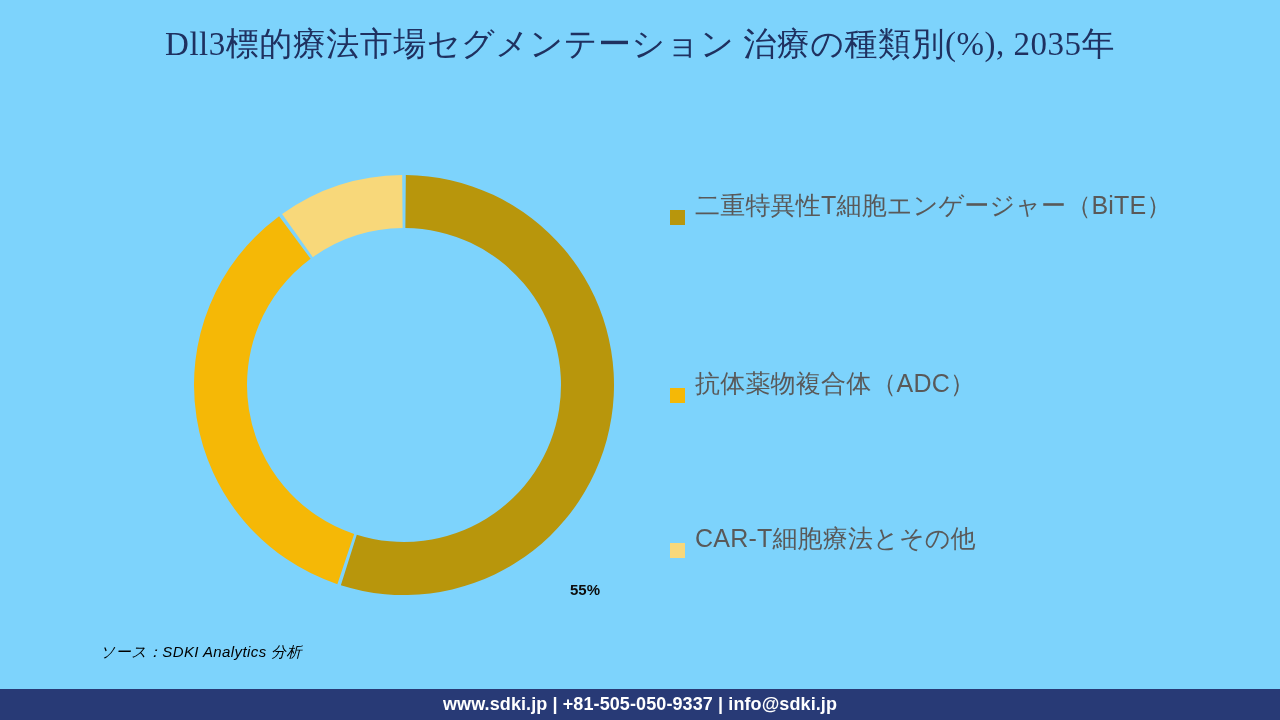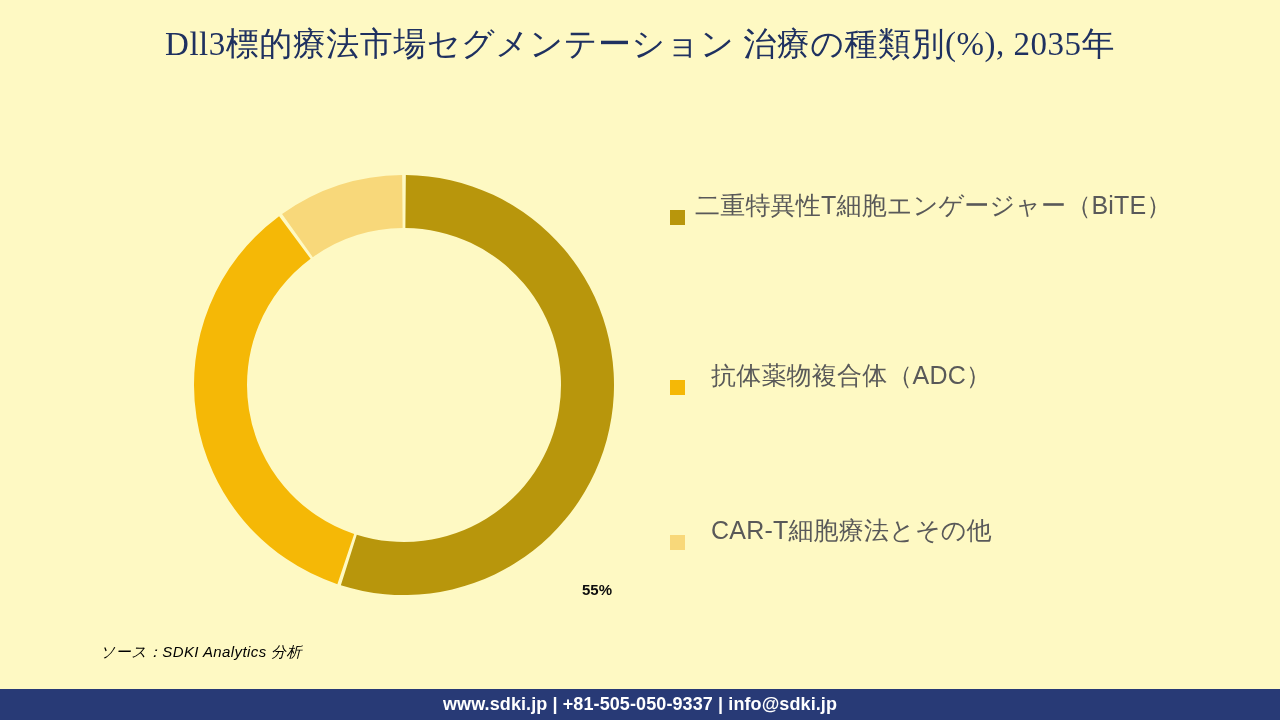--- a/index.html
+++ b/index.html
@@ -13,21 +13,21 @@
     height: 720px;
     position: relative;
     overflow: hidden;
     font-family: "Liberation Sans", "DejaVu Sans", sans-serif;
     -webkit-font-smoothing: antialiased;
   }
 
   #slide {
     position: absolute;
     inset: 0;
-    background: #fef9c3;
+    background: #7dd3fc;
     text-decoration: underline;
   }
 
   
   #chart-title {
     position: absolute;
     left: 0;
     right: 0;
     top: 24px;
     text-align: center;
@@ -49,42 +49,42 @@
     height: 420px;
   }
   #donut-svg {
     display: block;
     width: 420px;
     height: 420px;
     overflow: visible;
   }
   #donut-value-label {
     position: absolute;
-    left: 388px;
+    left: 376px;
     top: 406px;
     font-size: 15px;
     font-weight: bold;
     color: #0d0d0d;
     letter-spacing: 0px;
     white-space: nowrap;
   }
 
   
   #legend {
     position: absolute;
     left: 670px;
     top: 186px;
     width: 540px;
   }
   .legend-item {
     display: flex;
     align-items: flex-end;
     margin-bottom: 0px;
   }
-  .legend-item + .legend-item { margin-top: 8px; gap: 16px; }
+  .legend-item + .legend-item { margin-top: 16px; }
   #legend-item-0 { position: absolute; left: 0;  top: 0px;   width: 520px; }
   #legend-item-1 { position: absolute; left: 0;  top: 162px; width: 520px; }
   #legend-item-2 { position: absolute; left: 0;  top: 317px; width: 520px; }
 
   .legend-swatch {
     width: 15px;
     height: 15px;
     flex: 0 0 15px;
     margin-top: 9px;
     margin-right: 10px;

